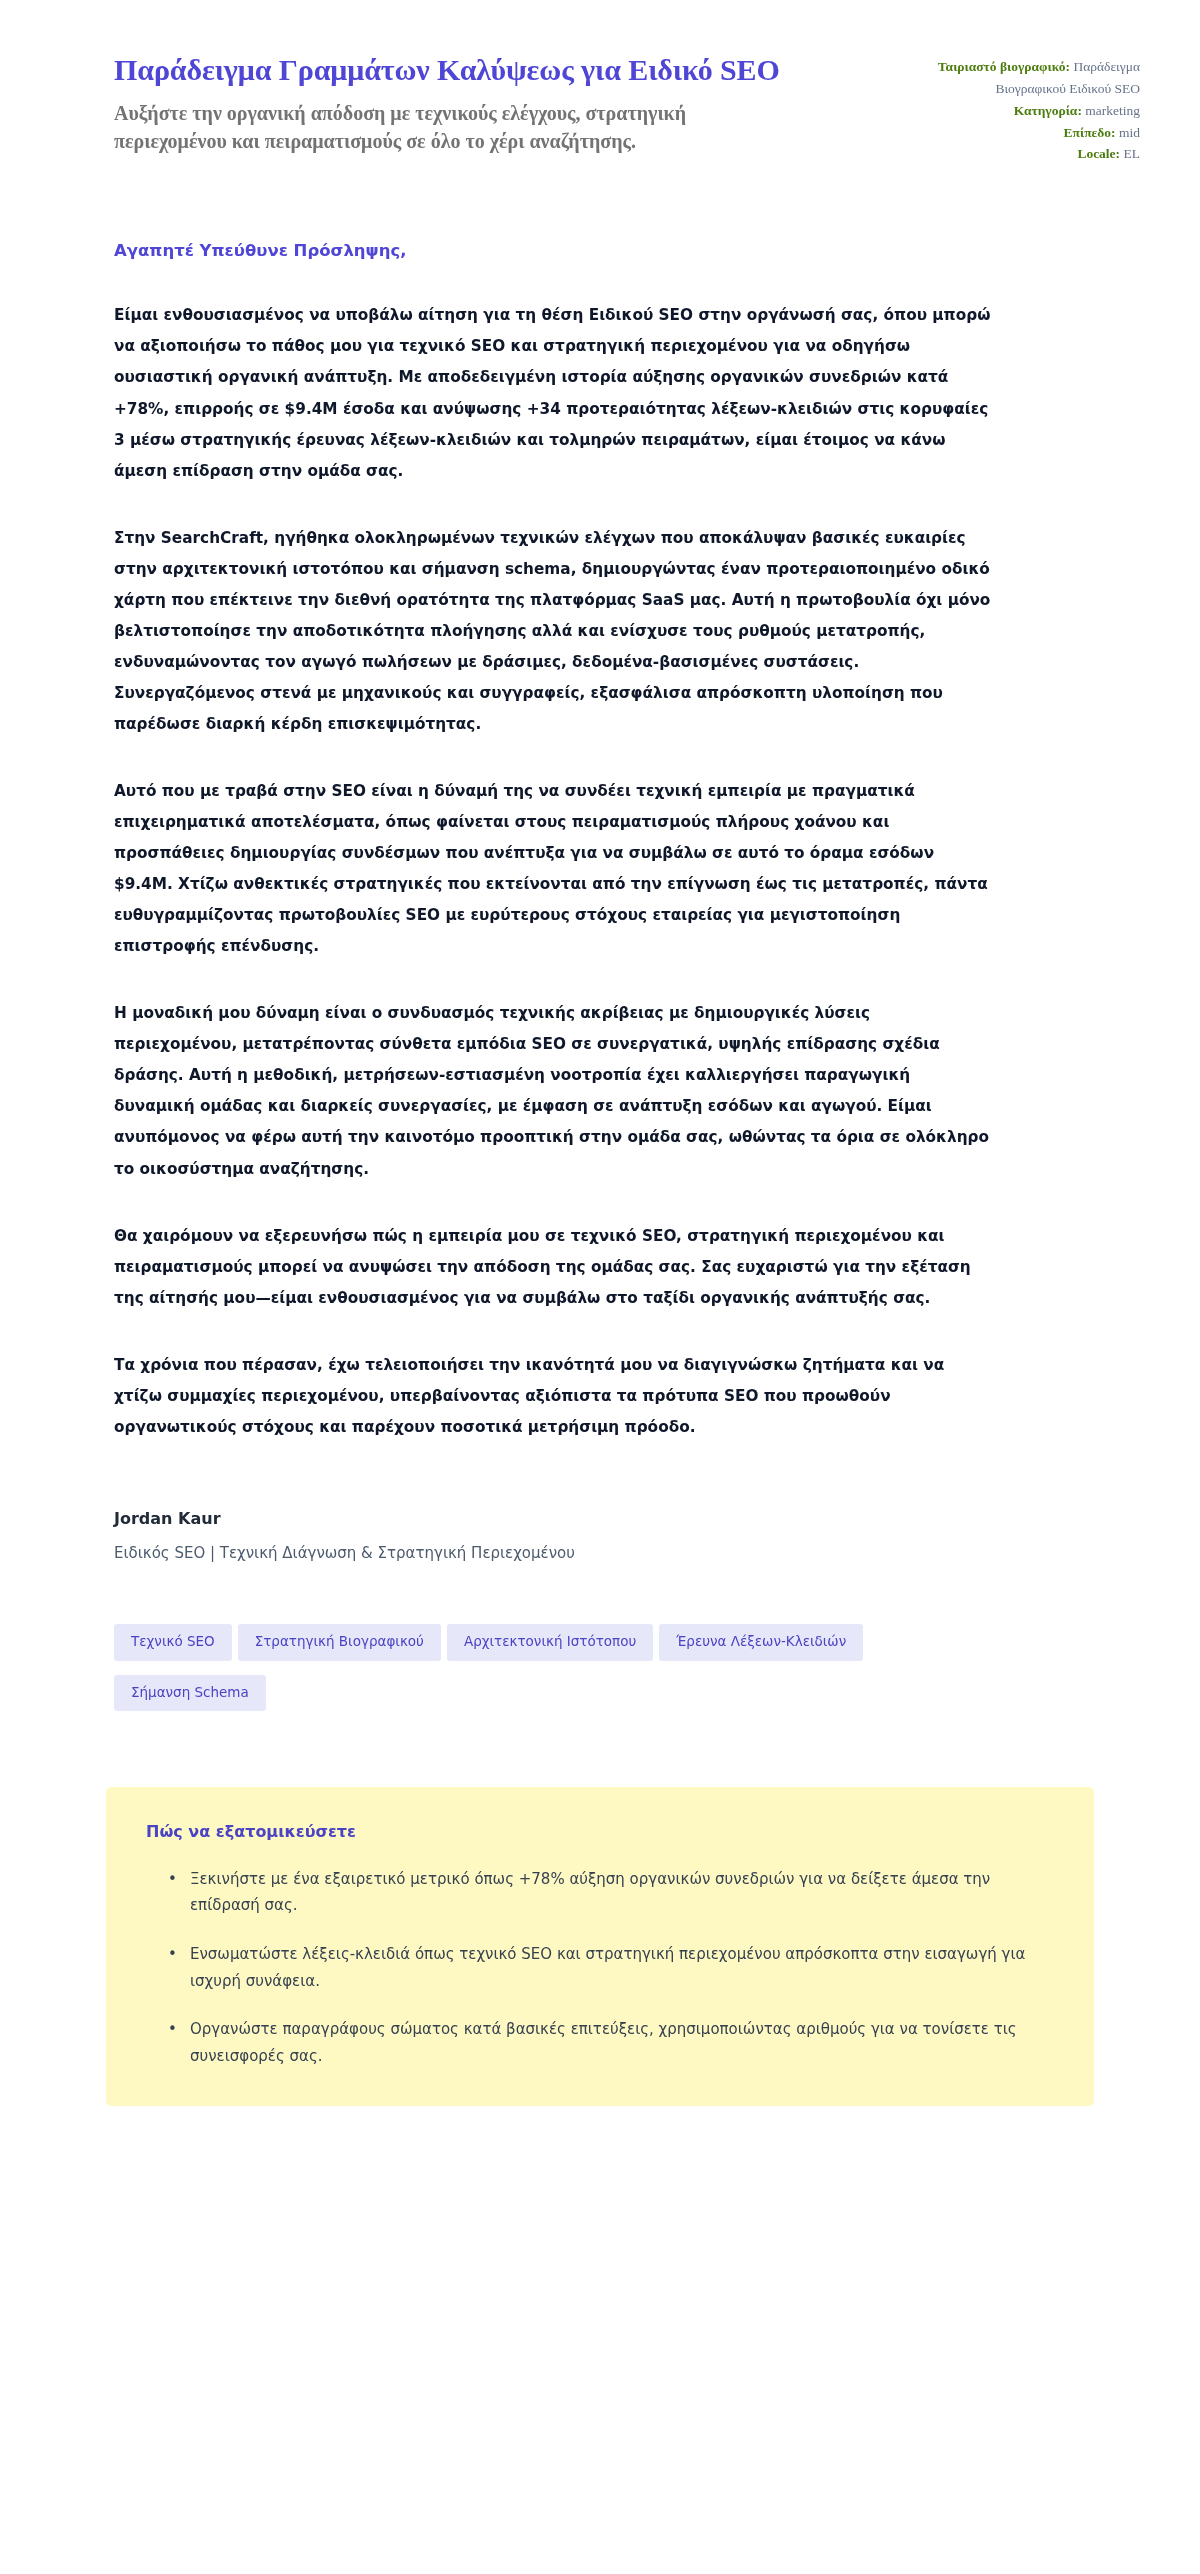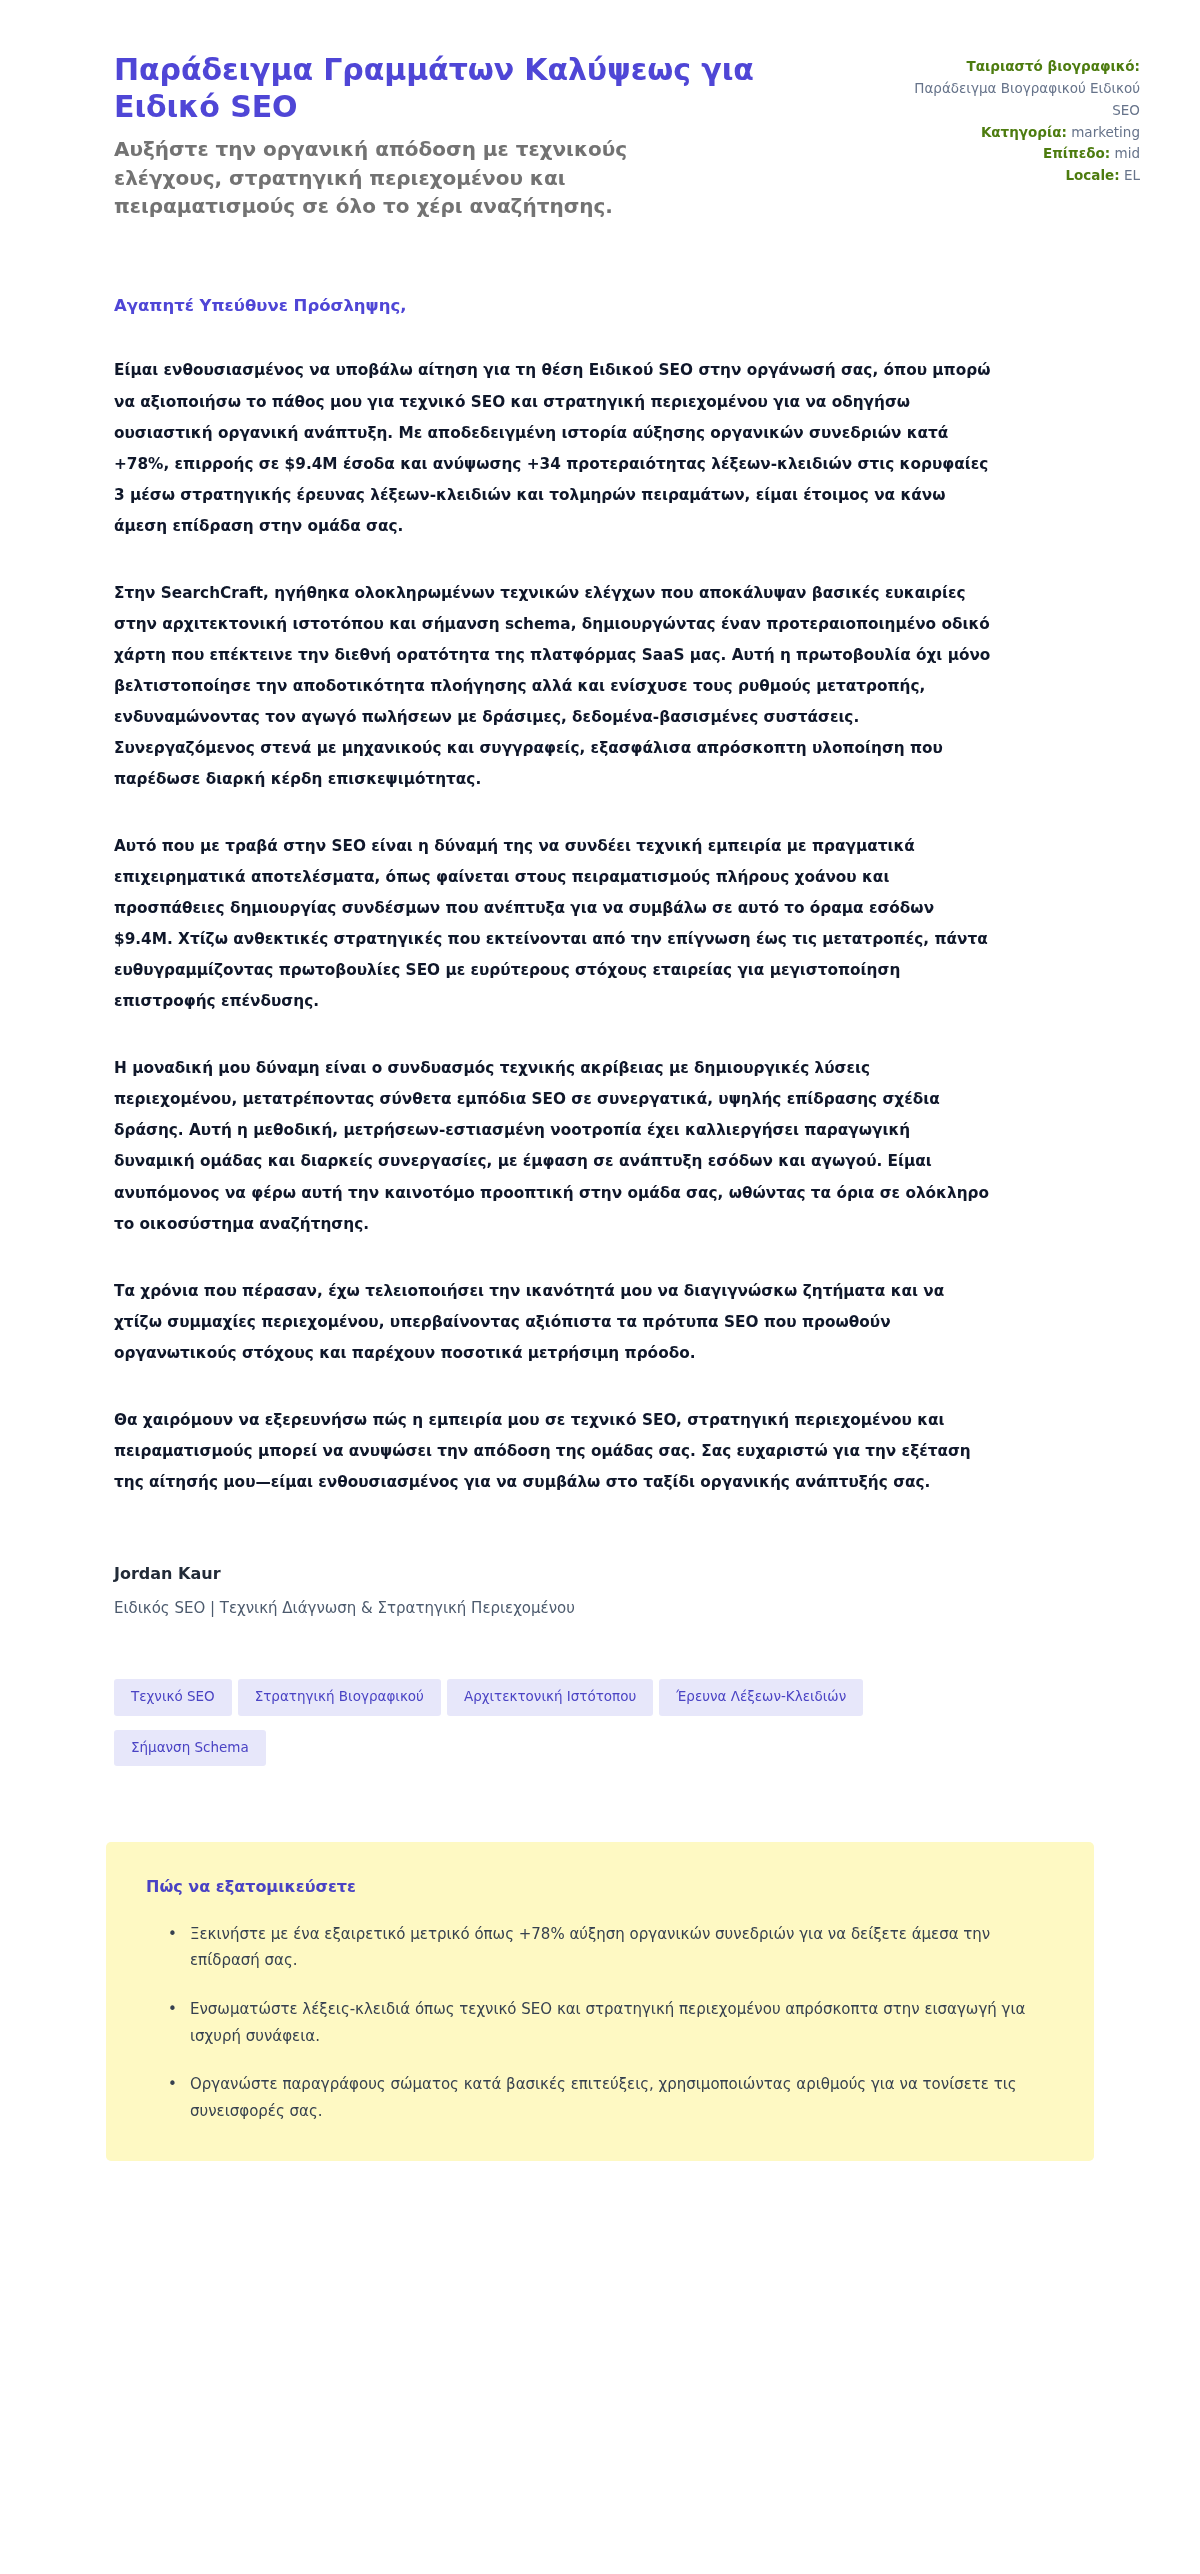--- a/index.html
+++ b/index.html
@@ -21,20 +21,21 @@
     padding: 0;
   }
 
   
   .header {
     display: flex;
     align-items: flex-start;
     justify-content: space-between;
     padding: 52px 60px 0 114px;
     gap: 40px;
+    font-family: Liberation Serif, serif;
   }
   .header-left {
     max-width: 680px;
   }
   .doc-title {
     font-size: 30px;
     line-height: 1.22;
     font-weight: 700;
     color: #4f46d6;
     margin: 0 0 10px 0;
@@ -200,22 +201,22 @@
       </div>
     </div>
   </div>
 
   <div class="letter">
     <p class="salutation">Αγαπητέ Υπεύθυνε Πρόσληψης,</p>
     <p class="para">Είμαι ενθουσιασμένος να υποβάλω αίτηση για τη θέση Ειδικού SEO στην οργάνωσή σας, όπου μπορώ να αξιοποιήσω το πάθος μου για τεχνικό SEO και στρατηγική περιεχομένου για να οδηγήσω ουσιαστική οργανική ανάπτυξη. Με αποδεδειγμένη ιστορία αύξησης οργανικών συνεδριών κατά +78%, επιρροής σε $9.4M έσοδα και ανύψωσης +34 προτεραιότητας λέξεων-κλειδιών στις κορυφαίες 3 μέσω στρατηγικής έρευνας λέξεων-κλειδιών και τολμηρών πειραμάτων, είμαι έτοιμος να κάνω άμεση επίδραση στην ομάδα σας.</p>
     <p class="para">Στην SearchCraft, ηγήθηκα ολοκληρωμένων τεχνικών ελέγχων που αποκάλυψαν βασικές ευκαιρίες στην αρχιτεκτονική ιστοτόπου και σήμανση schema, δημιουργώντας έναν προτεραιοποιημένο οδικό χάρτη που επέκτεινε την διεθνή ορατότητα της πλατφόρμας SaaS μας. Αυτή η πρωτοβουλία όχι μόνο βελτιστοποίησε την αποδοτικότητα πλοήγησης αλλά και ενίσχυσε τους ρυθμούς μετατροπής, ενδυναμώνοντας τον αγωγό πωλήσεων με δράσιμες, δεδομένα-βασισμένες συστάσεις. Συνεργαζόμενος στενά με μηχανικούς και συγγραφείς, εξασφάλισα απρόσκοπτη υλοποίηση που παρέδωσε διαρκή κέρδη επισκεψιμότητας.</p>
     <p class="para">Αυτό που με τραβά στην SEO είναι η δύναμή της να συνδέει τεχνική εμπειρία με πραγματικά επιχειρηματικά αποτελέσματα, όπως φαίνεται στους πειραματισμούς πλήρους χοάνου και προσπάθειες δημιουργίας συνδέσμων που ανέπτυξα για να συμβάλω σε αυτό το όραμα εσόδων $9.4M. Χτίζω ανθεκτικές στρατηγικές που εκτείνονται από την επίγνωση έως τις μετατροπές, πάντα ευθυγραμμίζοντας πρωτοβουλίες SEO με ευρύτερους στόχους εταιρείας για μεγιστοποίηση επιστροφής επένδυσης.</p>
     <p class="para">Η μοναδική μου δύναμη είναι ο συνδυασμός τεχνικής ακρίβειας με δημιουργικές λύσεις περιεχομένου, μετατρέποντας σύνθετα εμπόδια SEO σε συνεργατικά, υψηλής επίδρασης σχέδια δράσης. Αυτή η μεθοδική, μετρήσεων-εστιασμένη νοοτροπία έχει καλλιεργήσει παραγωγική δυναμική ομάδας και διαρκείς συνεργασίες, με έμφαση σε ανάπτυξη εσόδων και αγωγού. Είμαι ανυπόμονος να φέρω αυτή την καινοτόμο προοπτική στην ομάδα σας, ωθώντας τα όρια σε ολόκληρο το οικοσύστημα αναζήτησης.</p>
+    <p class="para">Θα χαιρόμουν να εξερευνήσω πώς η εμπειρία μου σε τεχνικό SEO, στρατηγική περιεχομένου και πειραματισμούς μπορεί να ανυψώσει την απόδοση της ομάδας σας. Σας ευχαριστώ για την εξέταση της αίτησής μου—είμαι ενθουσιασμένος για να συμβάλω στο ταξίδι οργανικής ανάπτυξής σας.</p>
     <p class="para">Τα χρόνια που πέρασαν, έχω τελειοποιήσει την ικανότητά μου να διαγιγνώσκω ζητήματα και να χτίζω συμμαχίες περιεχομένου, υπερβαίνοντας αξιόπιστα τα πρότυπα SEO που προωθούν οργανωτικούς στόχους και παρέχουν ποσοτικά μετρήσιμη πρόοδο.</p>
-    <p class="para">Θα χαιρόμουν να εξερευνήσω πώς η εμπειρία μου σε τεχνικό SEO, στρατηγική περιεχομένου και πειραματισμούς μπορεί να ανυψώσει την απόδοση της ομάδας σας. Σας ευχαριστώ για την εξέταση της αίτησής μου—είμαι ενθουσιασμένος για να συμβάλω στο ταξίδι οργανικής ανάπτυξής σας.</p>
   </div>
 
   <div class="signature">
     <p class="sig-name">Jordan Kaur</p>
     <p class="sig-role">Ειδικός SEO | Τεχνική Διάγνωση &amp; Στρατηγική Περιεχομένου</p>
   </div>
 
   <div class="tags">
     <span class="tag">Τεχνικό SEO</span>
     <span class="tag">Στρατηγική Βιογραφικού</span>

